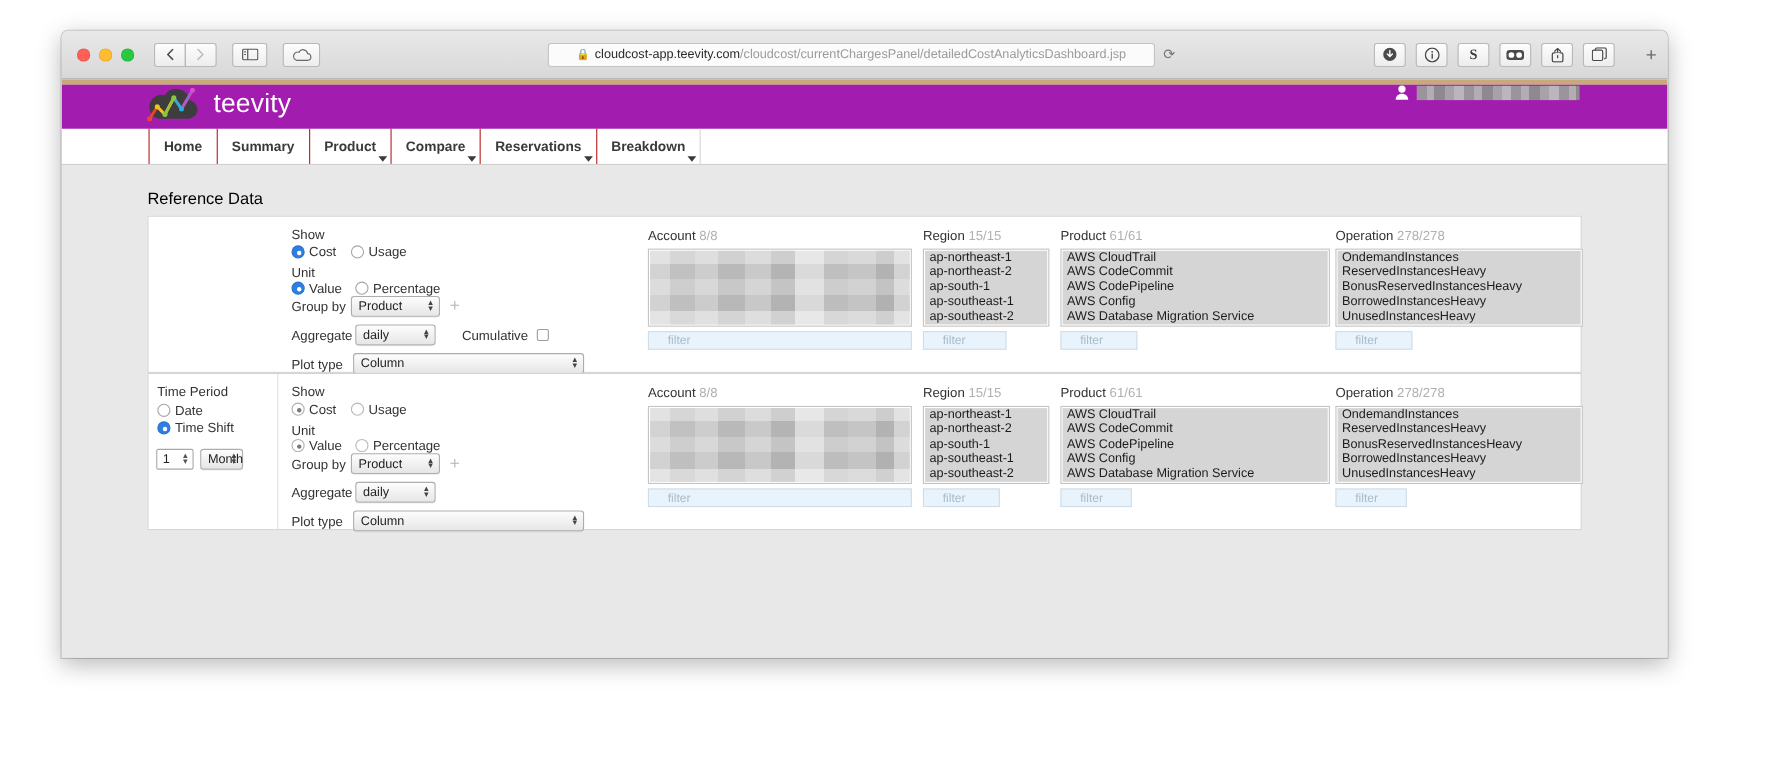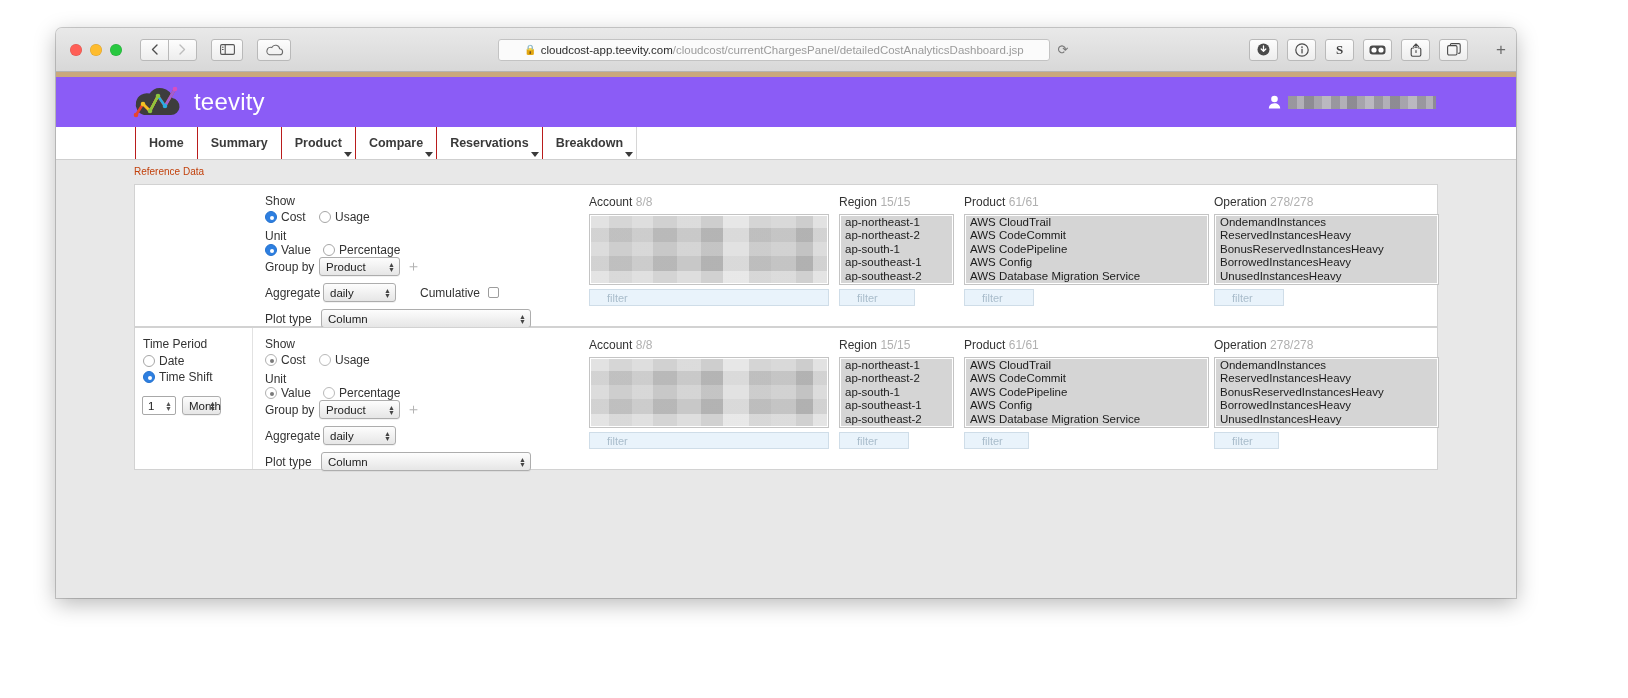--- a/index.html
+++ b/index.html
@@ -74,22 +74,22 @@
   
   .viewport {
     position: absolute; left: 0; top: 44px;
     width: 1460px; height: 526px;
     background: #e8e8e8;
     overflow: hidden;
   }
   .goldbar { height: 5px; background: #c9a87c; }
 
   .appheader {
-    height: 50px; background: #8b5cf6;
-    display: flex; align-items: center;
+    height: 40px; background: #a21caf;
+    display: flex; align-items: flex-start;
     position: relative;
   }
   .logo { display: flex; align-items: center; margin-left: 74px; }
   .logo-word {
     color: #ffffff; font-size: 24px; letter-spacing: .2px; margin-left: 6px;
   }
   .useracct {
     position: absolute; right: 80px;
     display: flex; align-items: center; gap: 7px;
   }
@@ -118,22 +118,22 @@
     position: absolute; right: 3px; bottom: 2px;
     width: 0; height: 0;
     border-left: 4px solid transparent;
     border-right: 4px solid transparent;
     border-top: 5px solid #3a3a3a;
   }
 
   .pagebody { padding: 0; }
 
   .section-title {
-    color: #c2410c; font-size: 10px;
-    margin: 6px 0 7px 78px;
+    color: #000000; font-size: 15px;
+    margin: 22px 0 7px 78px;
   }
   .panel {
     margin-left: 78px; margin-right: 78px;
     background: #fff;
     border: 1px solid #d2d2d2;
     position: relative;
   }
   .panel.ref { height: 143px; }
   .panel.cmp { height: 143px; }
 

